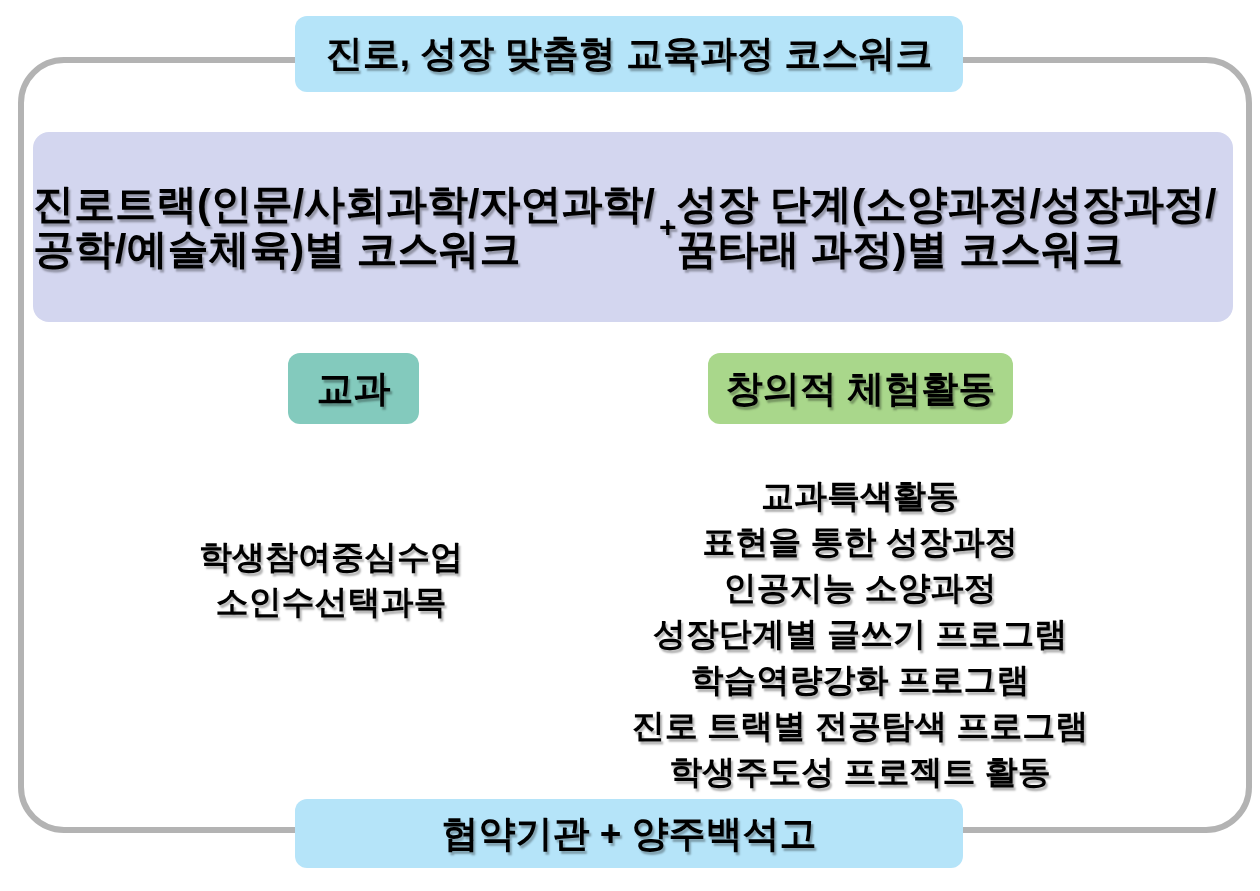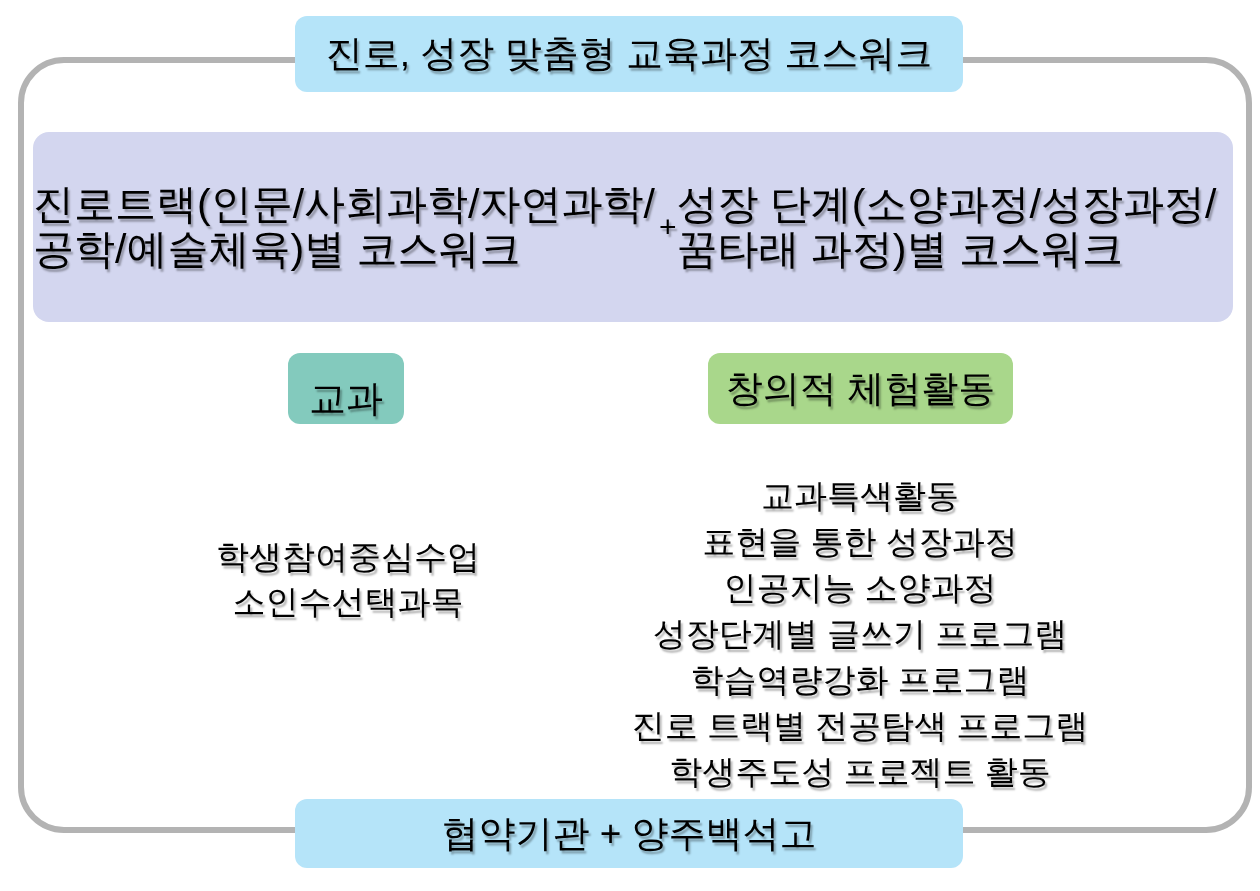--- a/index.html
+++ b/index.html
@@ -8,21 +8,21 @@
     background: #ffffff;
     font-family: "Liberation Sans", "DejaVu Sans", sans-serif;
   }
   .canvas {
     position: relative;
     width: 1260px;
     height: 891px;
     background: #ffffff;
     overflow: hidden;
     color: #000;
-    font-weight: 400;
+    font-weight: 700;
   }
   
   .frame {
     position: absolute;
     left: 18px;
     top: 57px;
     width: 1234px;
     height: 776px;
     box-sizing: border-box;
     border: 6px solid #b3b3b3;
@@ -74,41 +74,40 @@
     height: 71px;
     border-radius: 12px;
     display: flex;
     align-items: center;
     justify-content: center;
     font-size: 37px;
     z-index: 2;
   }
   .chip.teal {
     left: 288px;
-    width: 116px;
+    width: 131px;
     background: #83cabd;
-    align-items: flex-end;
   }
   .chip.green {
     left: 708px;
     width: 305px;
     background: #a9d78b;
     text-align: center;
   }
   
   .list {
     position: absolute;
     width: 500px;
     text-align: center;
     font-size: 33px;
     z-index: 2;
   }
   .list .item { line-height: 46px; white-space: nowrap; }
   .list.left {
-    left: 98px;
+    left: 81px;
     top: 534px;
   }
   .list.left .item { line-height: 45px; }
   .list.right {
     left: 610px;
     top: 473px;
   }
 </style>
 </head>
 <body>

